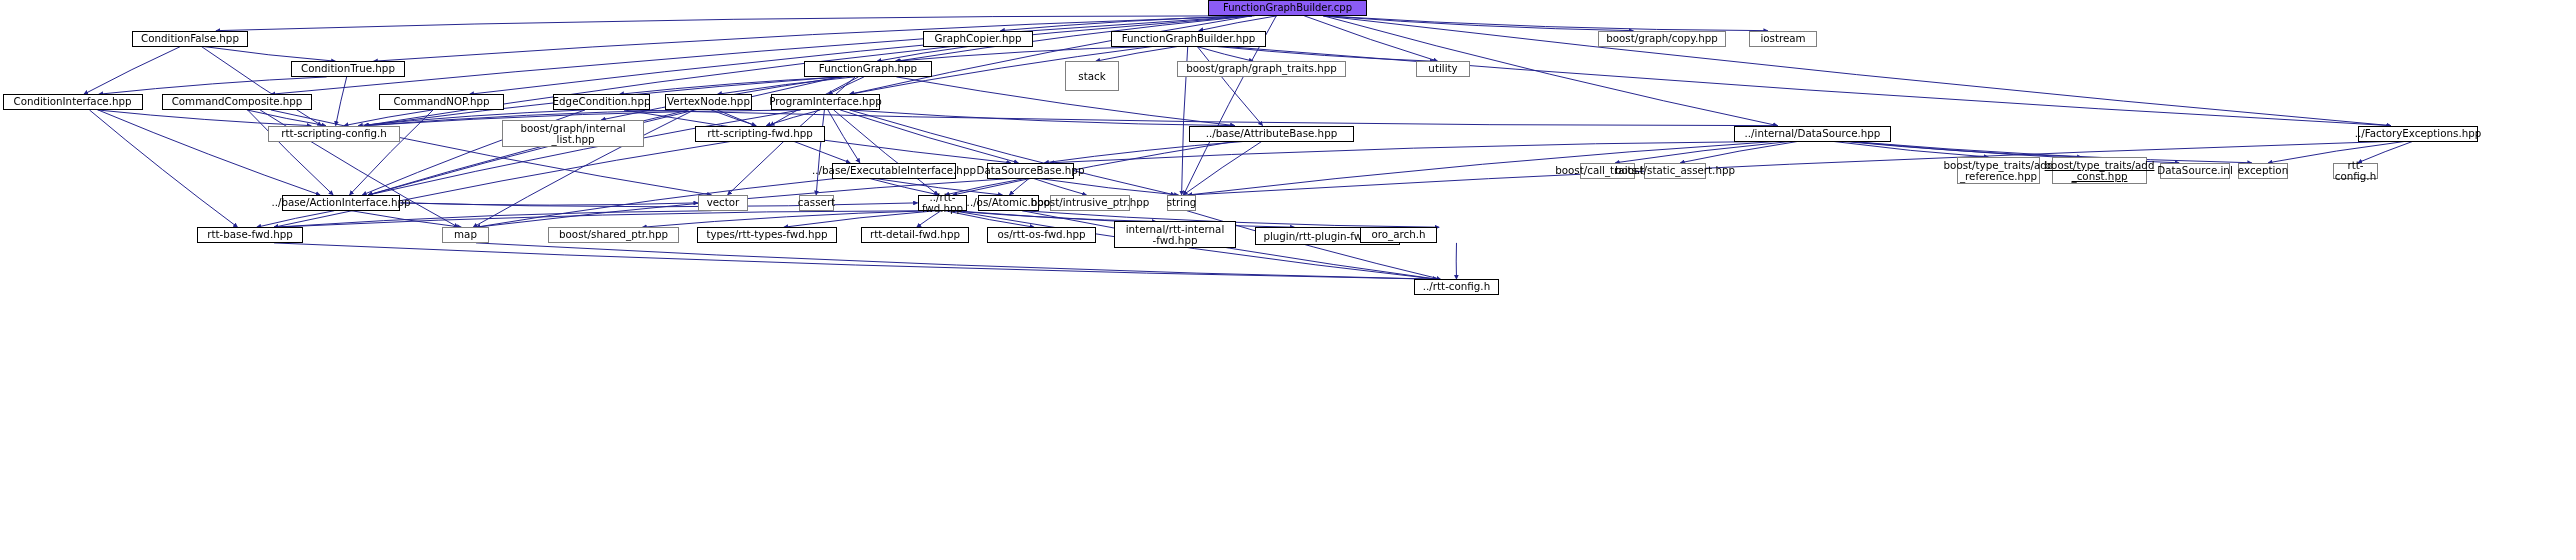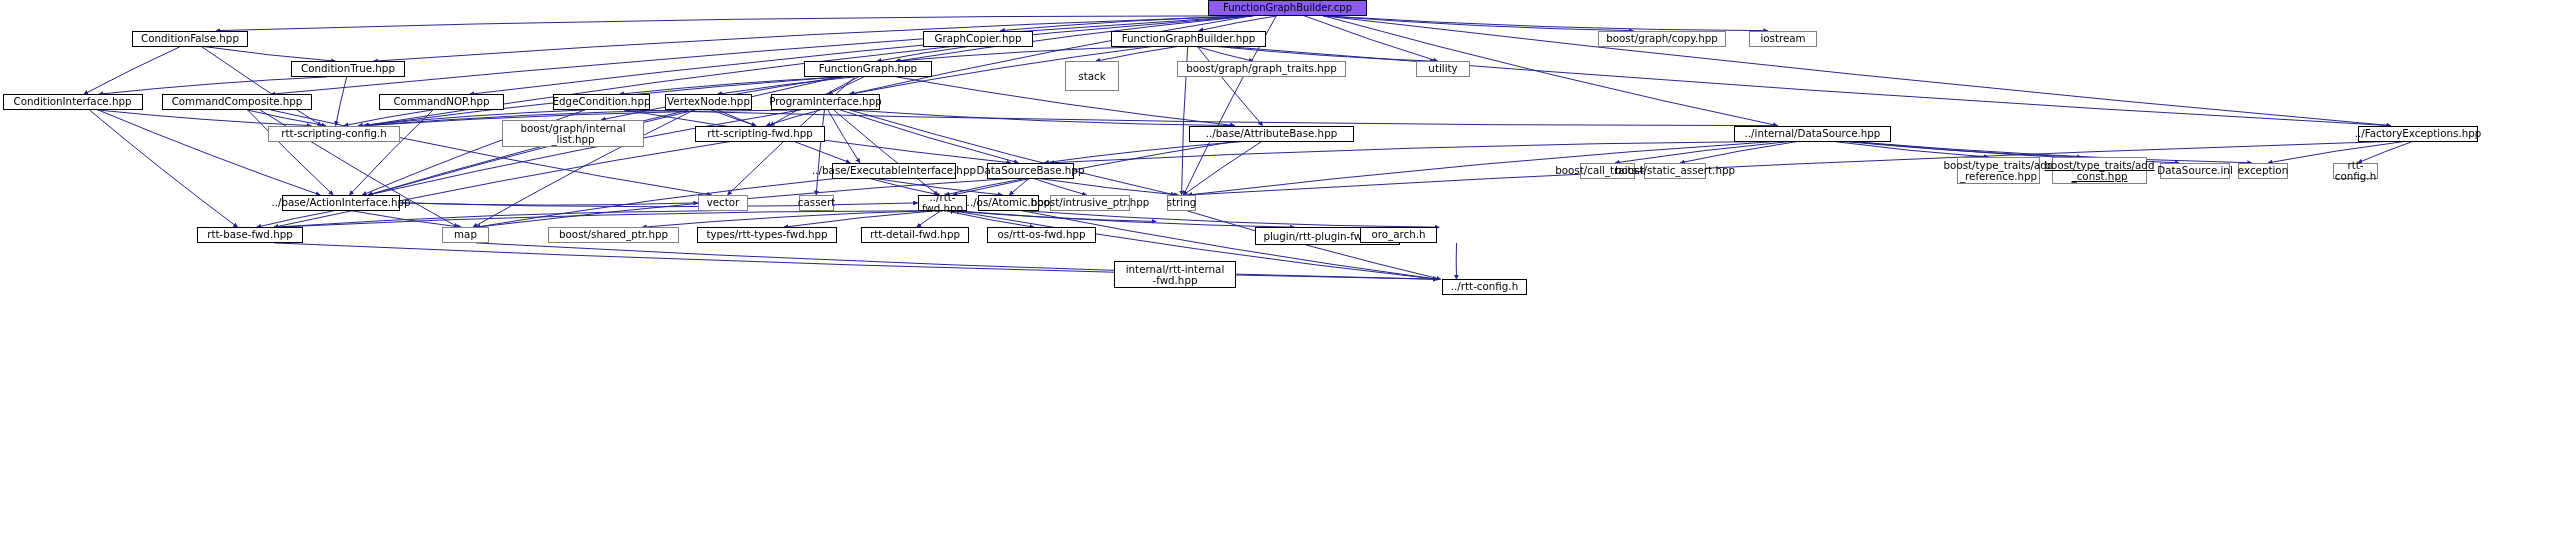--- a/index.html
+++ b/index.html
@@ -175,20 +175,20 @@
       <div class="node bold" style="left: 918px; top: 195px; width: 49px; height: 15.7px;">../rtt-fwd.hpp</div>
       <div class="node bold" style="left: 978px; top: 195px; width: 61px; height: 15.7px;">../os/Atomic.hpp</div>
       <div class="node" style="left: 1050px; top: 195px; width: 80px; height: 15.7px;">boost/intrusive_ptr.hpp</div>
       <div class="node" style="left: 1167px; top: 195px; width: 29px; height: 15.7px;">string</div>
       <div class="node bold" style="left: 197px; top: 227px; width: 106px; height: 15.7px;">rtt-base-fwd.hpp</div>
       <div class="node" style="left: 442px; top: 227px; width: 47px; height: 15.7px;">map</div>
       <div class="node" style="left: 548px; top: 227px; width: 131px; height: 15.7px;">boost/shared_ptr.hpp</div>
       <div class="node bold" style="left: 697px; top: 227px; width: 140px; height: 15.7px;">types/rtt-types-fwd.hpp</div>
       <div class="node bold" style="left: 861px; top: 227px; width: 108px; height: 15.7px;">rtt-detail-fwd.hpp</div>
       <div class="node bold" style="left: 987px; top: 227px; width: 109px; height: 15.7px;">os/rtt-os-fwd.hpp</div>
-      <div class="node bold" style="left: 1114px; top: 221px; width: 122px; height: 27px; margin-top: 40px;">internal/rtt-internal
+      <div class="node bold" style="left: 1114px; top: 221px; width: 122px; height: 27px;">internal/rtt-internal
 -fwd.hpp</div>
       <div class="node bold" style="left: 1255px; top: 227px; width: 145px; height: 18px;">plugin/rtt-plugin-fwd.hpp</div>
       <div class="node bold" style="left: 1360px; top: 227px; width: 77px; height: 15.7px;">oro_arch.h</div>
-      <div class="node bold" style="left: 1414px; top: 279px; width: 85px; height: 15.7px; margin-left: 28px;">../rtt-config.h</div>
+      <div class="node bold" style="left: 1414px; top: 279px; width: 85px; height: 15.7px;">../rtt-config.h</div>
     </div>
 </div>
 
 
 </body></html>

